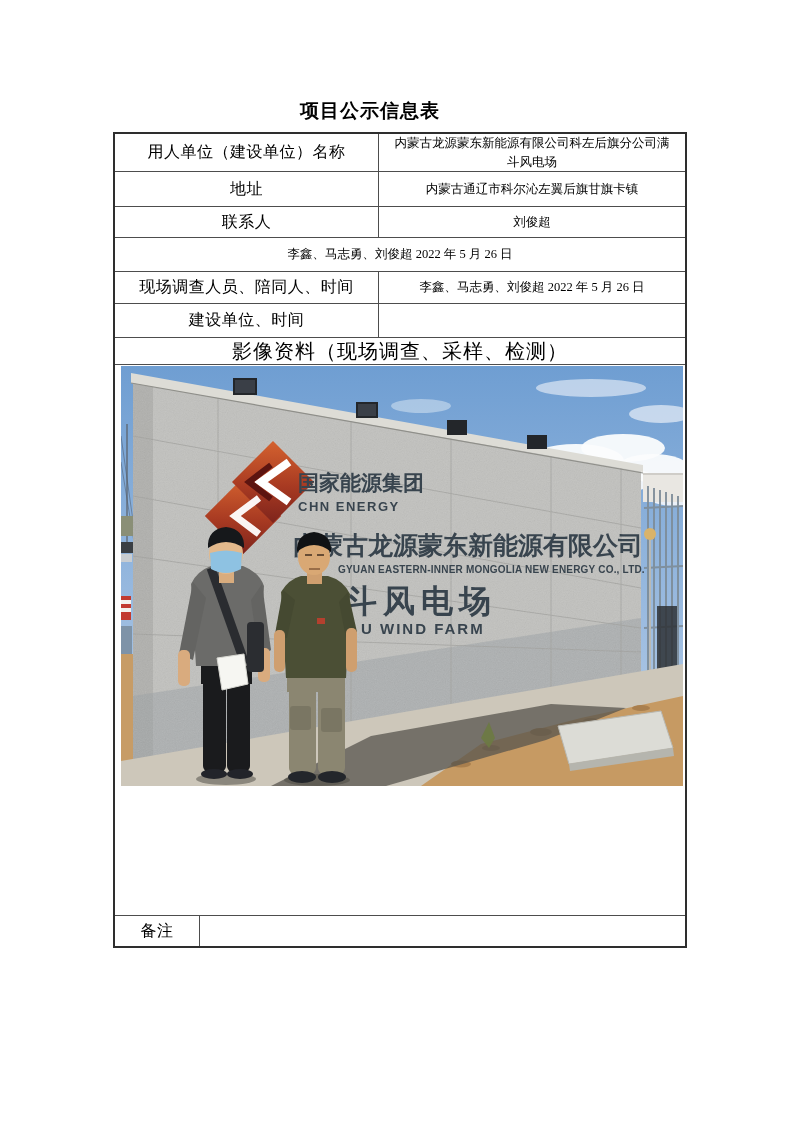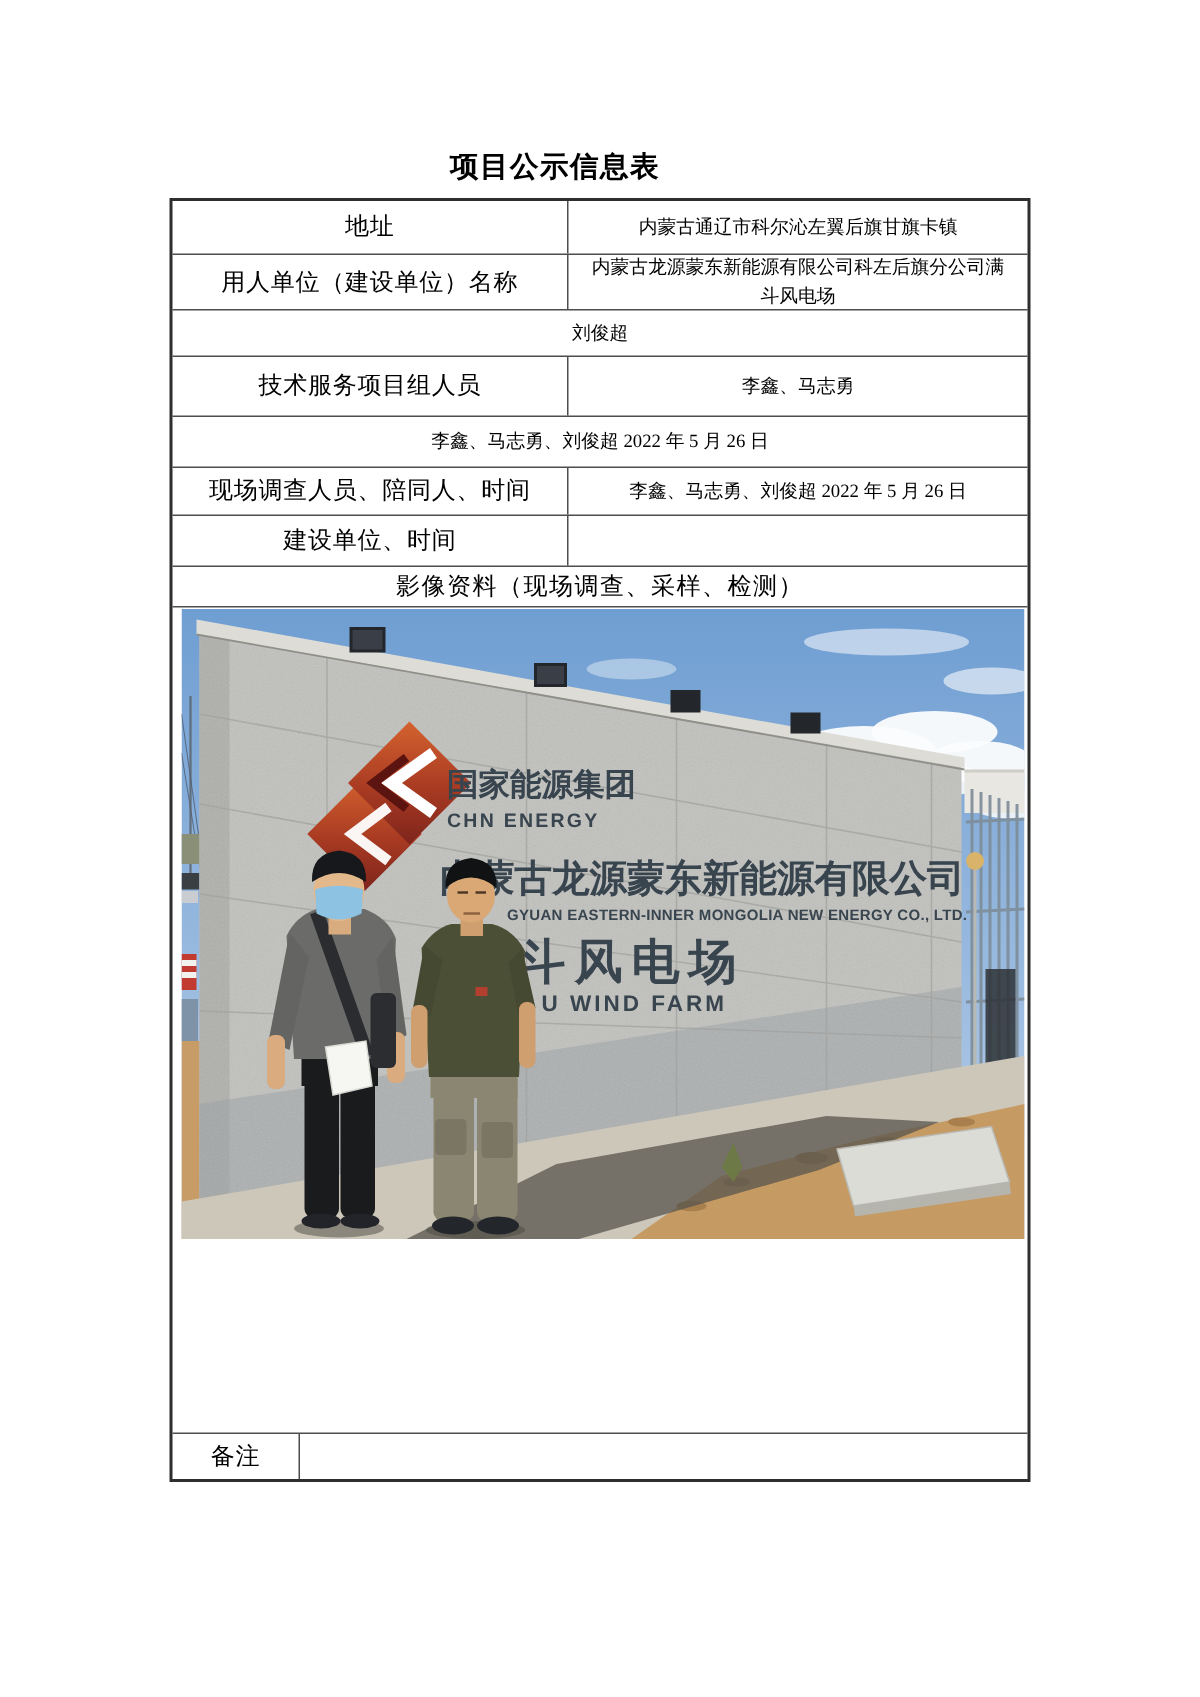--- a/index.html
+++ b/index.html
@@ -22,55 +22,52 @@
     width:264px; border-right:1px solid #4d4d4d; display:flex;
     align-items:center; justify-content:center; font-size:16px;
     letter-spacing:.5px; text-align:center;
   }
   .val {
     flex:1; display:flex; align-items:center; justify-content:center;
     font-size:12.5px; line-height:1.5; text-align:center; padding:1px 10px;
   }
   .media-head {
     height:27px; display:flex; align-items:center; justify-content:center;
-    font-size:16px; letter-spacing:1px;
+    font-size:20px; letter-spacing:1px;
   }
   .photo-zone { height:551px; padding:1px 0 0 6px; }
   .remark { display:flex; height:31px;justify-content:space-between; }
   .remark .lbl { width:85px; }
   .remark .val { justify-content:flex-start; }
   svg text { font-family:"Liberation Sans","DejaVu Sans",sans-serif; }
 </style>
 </head>
 <body>
 
 <div class="page">
 
   <div class="doc-title">项目公示信息表</div>
 
   <div class="tbl">
 
+    <div class="row" style="height:37px">
+      <div class="lbl">用人单位（建设单位）名称</div>
+      <div class="val">内蒙古龙源蒙东新能源有限公司科左后旗分公司满斗风电场</div>
+    </div>
+
     <div class="row" style="height:35px">
       <div class="lbl">地址</div>
       <div class="val">内蒙古通辽市科尔沁左翼后旗甘旗卡镇</div>
     </div>
 
-    <div class="row" style="height:37px">
-      <div class="lbl">用人单位（建设单位）名称</div>
-      <div class="val">内蒙古龙源蒙东新能源有限公司科左后旗分公司满斗风电场</div>
-    </div>
-
     <div class="row" style="height:31px">
+      <div class="lbl">联系人</div>
       <div class="val">刘俊超</div>
     </div>
 
-    <div class="row" style="height:40px">
-      <div class="lbl">技术服务项目组人员</div>
-      <div class="val">李鑫、马志勇</div>
-    </div>
 
     <div class="row" style="height:34px">
       <div class="val">李鑫、马志勇、刘俊超 2022 年 5 月 26 日</div>
     </div>
 
     <div class="row" style="height:32px">
       <div class="lbl">现场调查人员、陪同人、时间</div>
       <div class="val">李鑫、马志勇、刘俊超 2022 年 5 月 26 日</div>
     </div>
 

